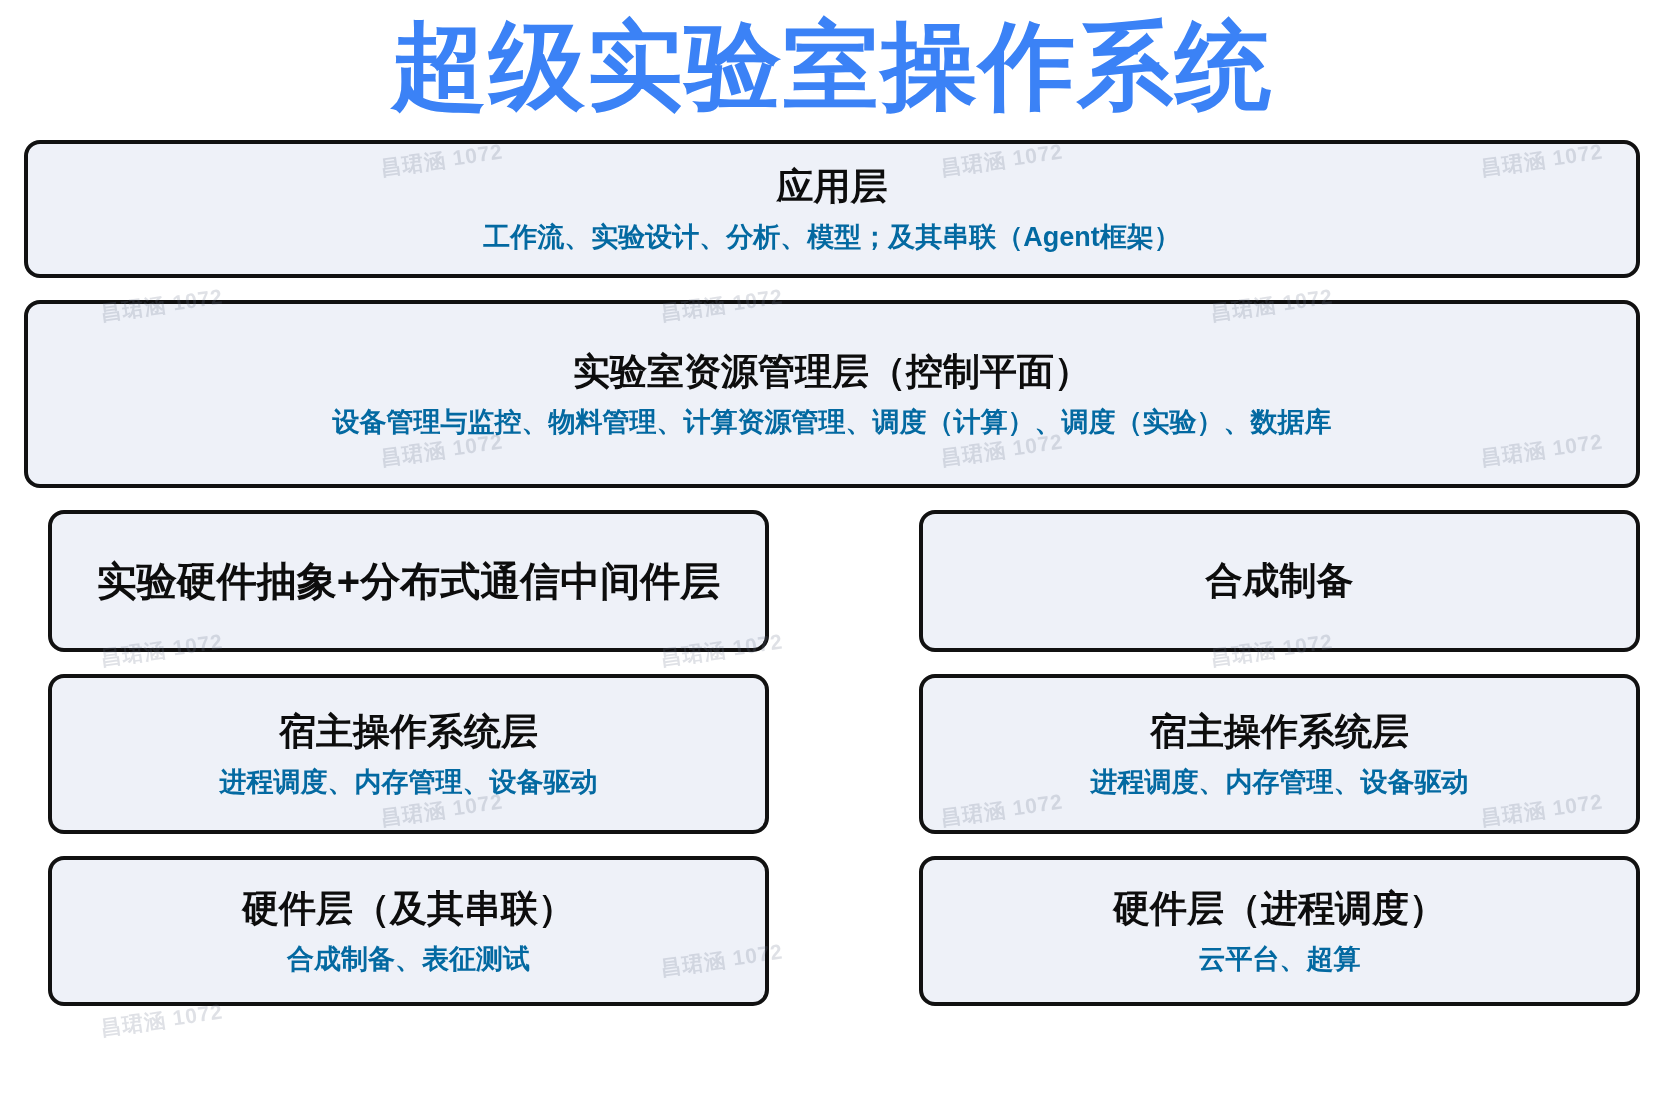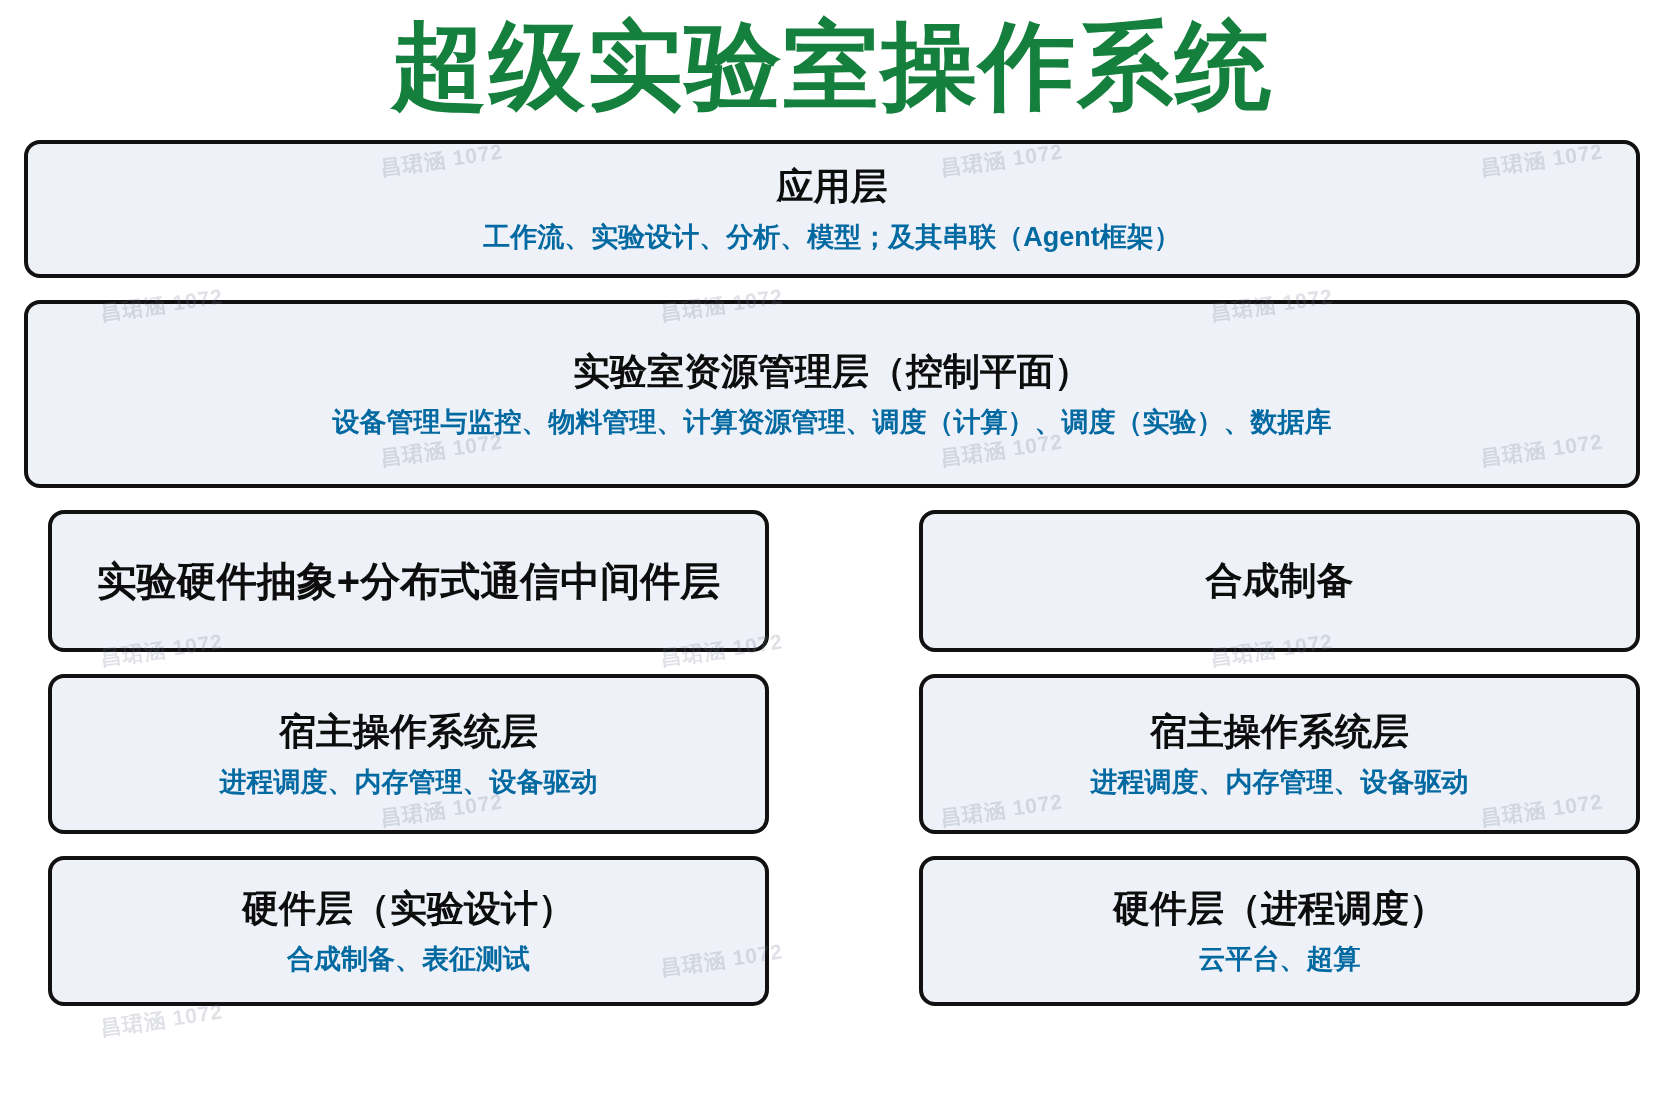--- a/index.html
+++ b/index.html
@@ -24,21 +24,21 @@
     padding: 0 24px;
   }
 
   .title {
     text-align: center;
     font-size: 96px;
     font-weight: 800;
     letter-spacing: 2px;
     line-height: 1.25;
     margin: 6px 0 14px 0;
-    color: #15803d;
+    color: #3b82f6;
   }
 
   .stack {
     display: flex;
     flex-direction: column;
     gap: 22px;
   }
 
   .box {
     background: #eef1f8;
@@ -136,21 +136,21 @@
         <div class="b-sub">进程调度、内存管理、设备驱动</div>
       </div>
       <div class="box row-host">
         <div class="b-title">宿主操作系统层</div>
         <div class="b-sub">进程调度、内存管理、设备驱动</div>
       </div>
     </div>
 
     <div class="two-col">
       <div class="box row-hw">
-        <div class="b-title">硬件层（实验设计）</div>
+        <div class="b-title">硬件层（及其串联）</div>
         <div class="b-sub">合成制备、表征测试</div>
       </div>
       <div class="box row-hw">
         <div class="b-title">硬件层（进程调度）</div>
         <div class="b-sub">云平台、超算</div>
       </div>
     </div>
 
   </div>
 

